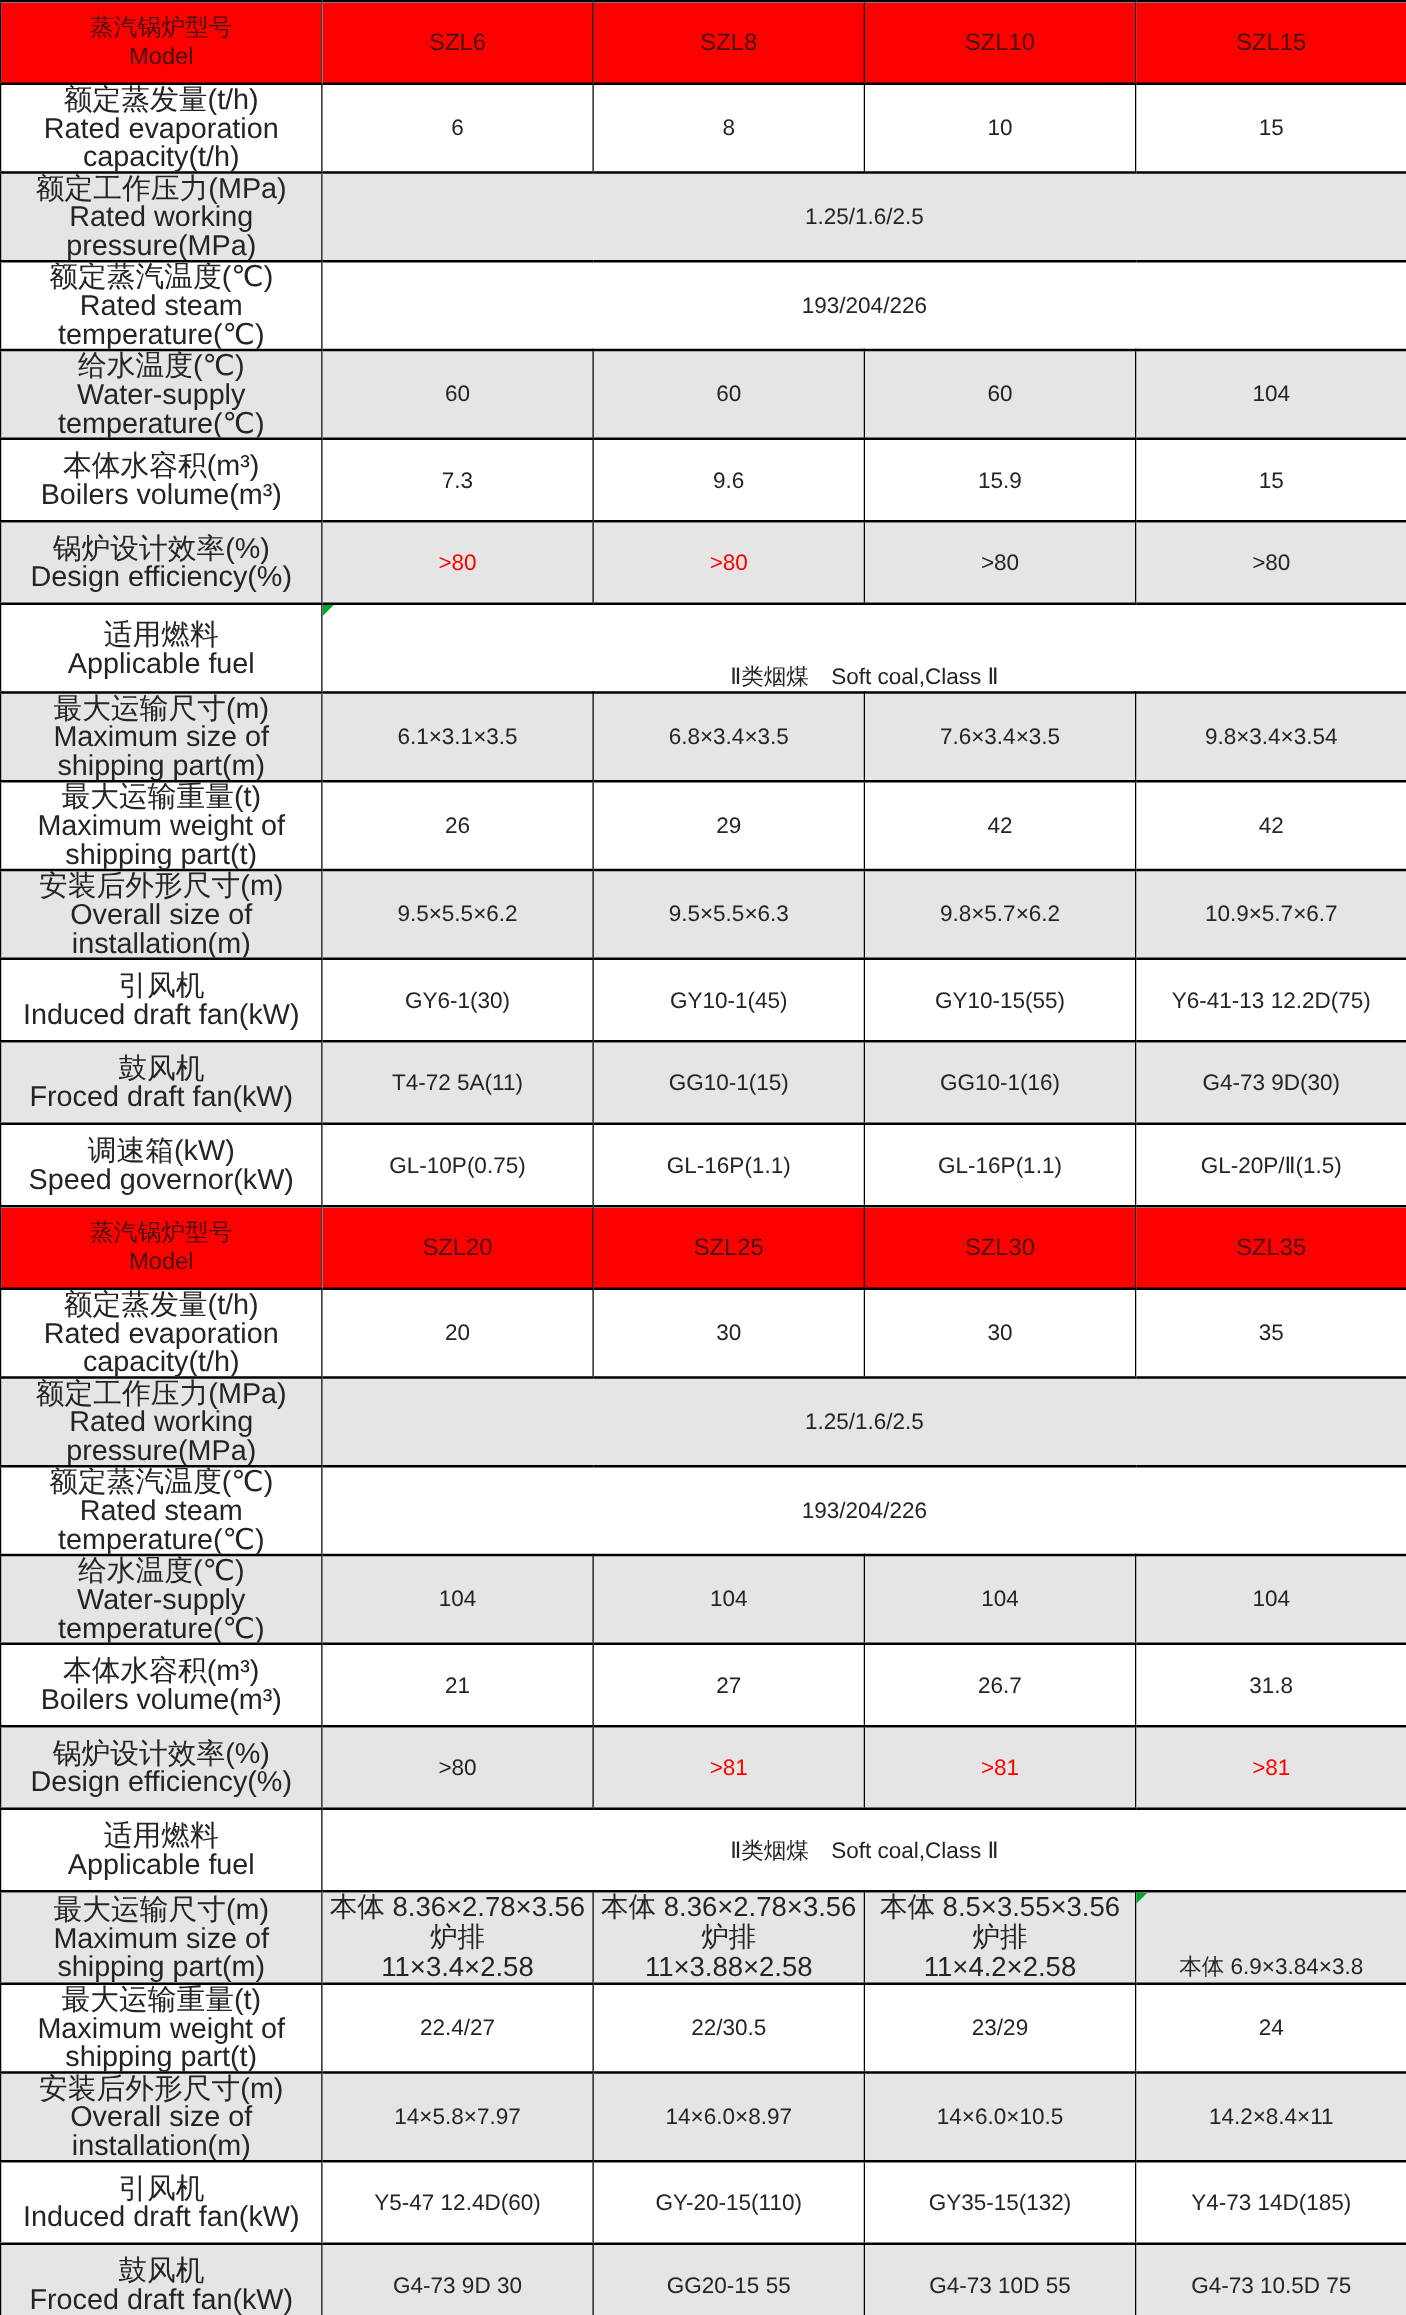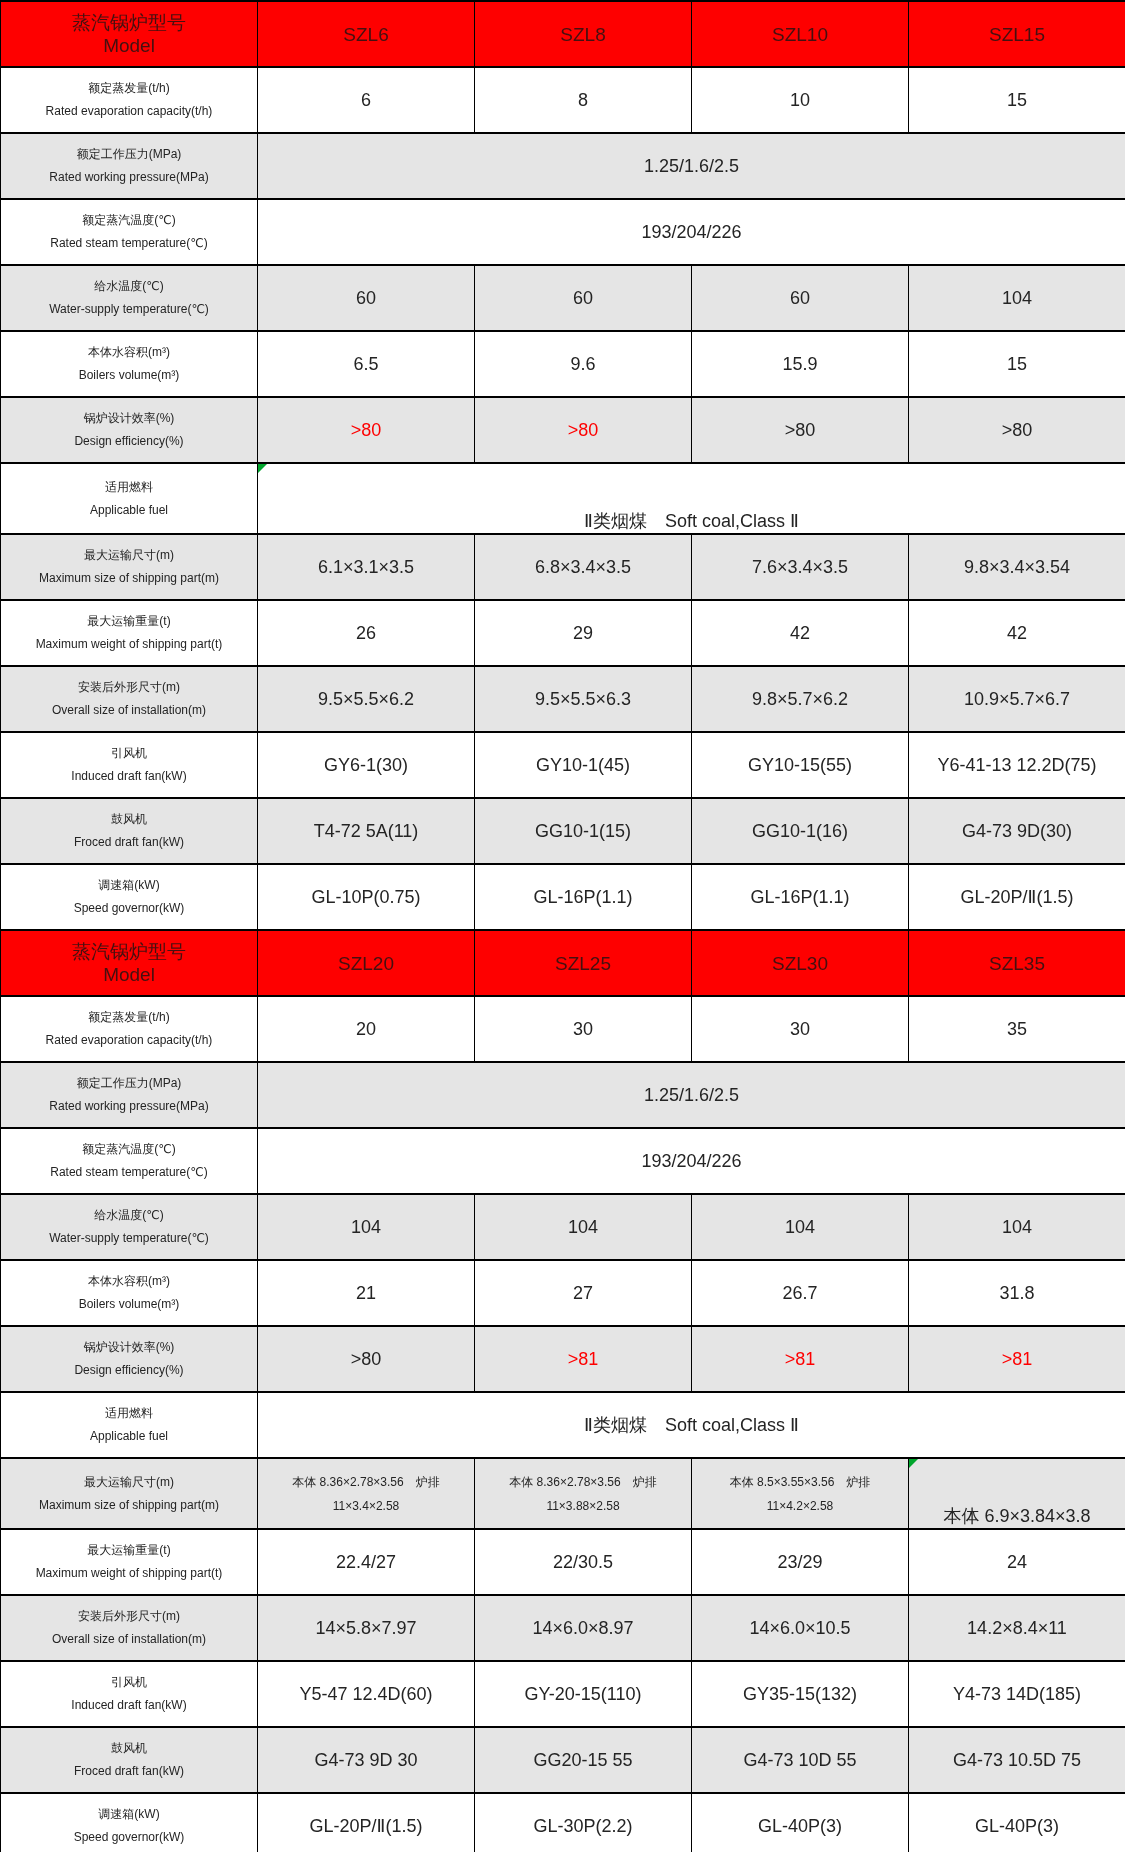--- a/index.html
+++ b/index.html
@@ -7,27 +7,27 @@
   table{border-collapse:collapse;table-layout:fixed;width:1125px;margin:0;}
   col.c0{width:257px;} col.c1{width:217px;} col.c2{width:217px;} col.c3{width:217px;} col.c4{width:217px;}
   tr{height:66px;}
   td{
     border:1px solid #000000;
     border-top-width:2px;border-bottom-width:2px;
     text-align:center;vertical-align:middle;
     font-size:18px;line-height:23px;color:#242424;
     padding:0 5px;white-space:pre-line;overflow:hidden;
   }
-  td:first-child{font-size:12px;}
+  td:first-child{font-size:23px;}
   tr.hdr{background:#fe0000;}
   tr.hdr td{color:#451010;font-size:19px;font-weight:400;}
   tr.g{background:#e5e5e5;}
   tr.w{background:#ffffff;}
   .red{color:#fe0000;}
-  .sm{font-size:12px;line-height:24px;}
+  .sm{font-size:22px;line-height:24px;}
   .rel{position:relative;}
   .tri{position:absolute;top:0;left:0;width:0;height:0;
     border-top:9px solid #00a52c;border-right:9px solid transparent;}
 </style>
 </head>
 <body>
 
 <table>
   <colgroup>
       <col class="c0">
@@ -68,21 +68,21 @@
     <td>给水温度(℃)
 Water-supply temperature(℃)</td>
     <td>60</td>
     <td>60</td>
     <td>60</td>
     <td>104</td>
   </tr>
   <tr class="w">
     <td>本体水容积(m³)
 Boilers volume(m³)</td>
-    <td>6.5</td>
+    <td>7.3</td>
     <td>9.6</td>
     <td>15.9</td>
     <td>15</td>
   </tr>
   <tr class="g">
     <td>锅炉设计效率(%)
 Design efficiency(%)</td>
     <td class="red">&gt;80</td>
     <td class="red">&gt;80</td>
     <td>&gt;80</td>

